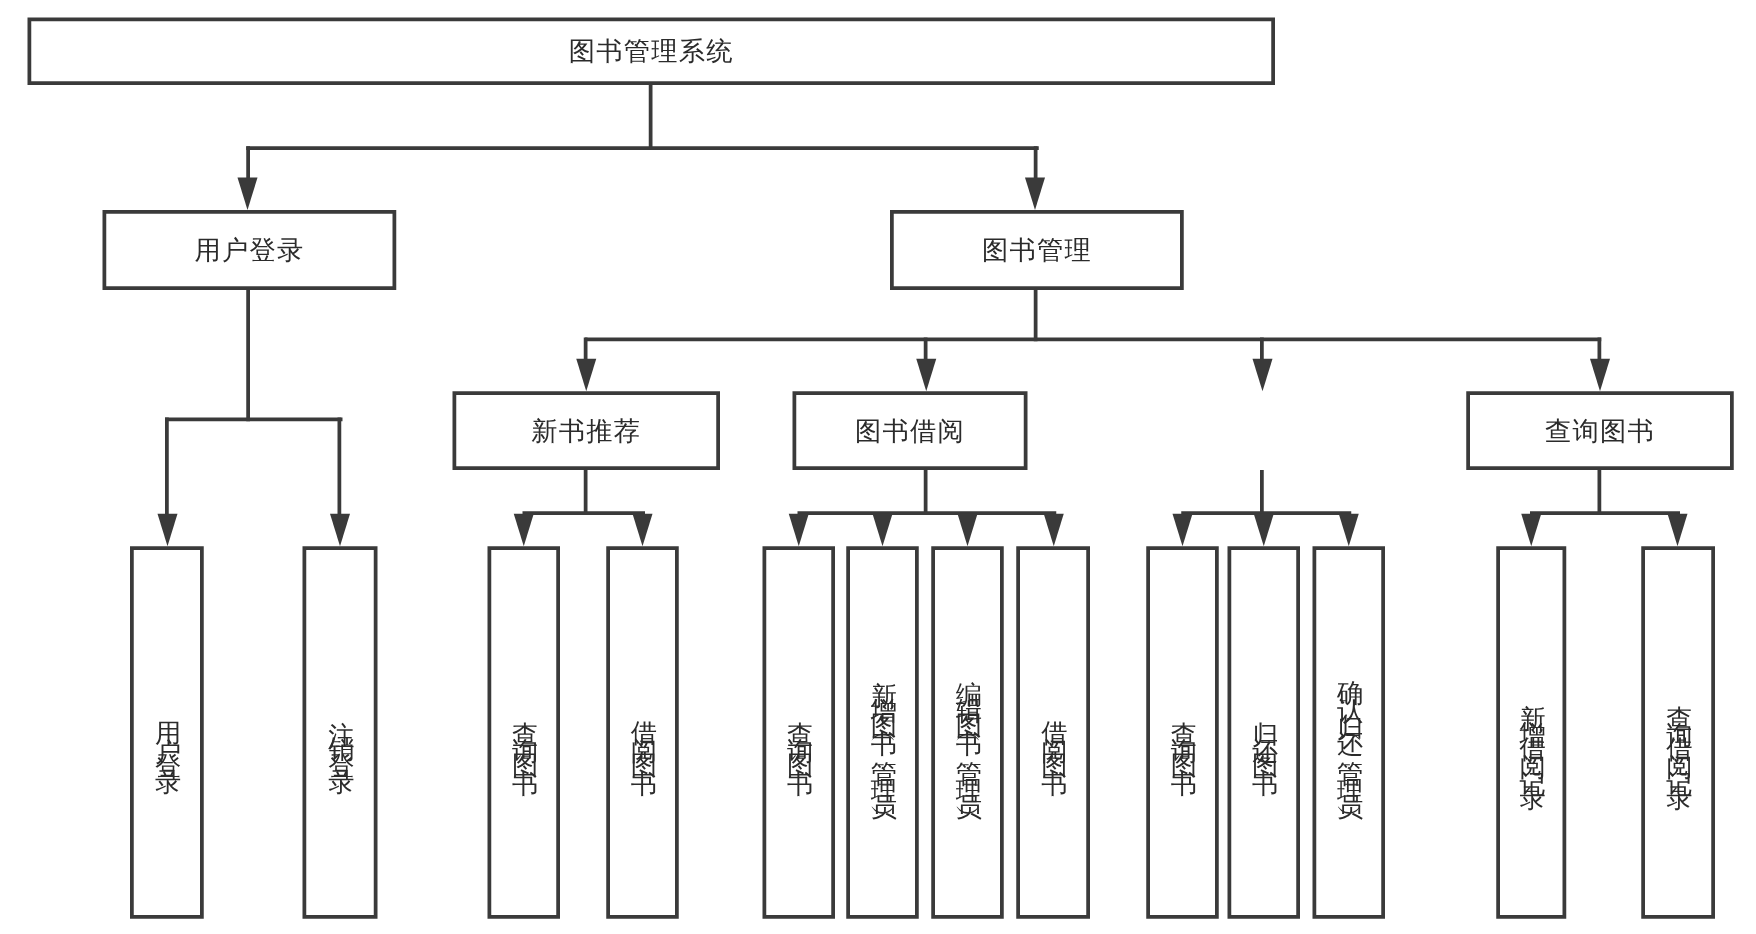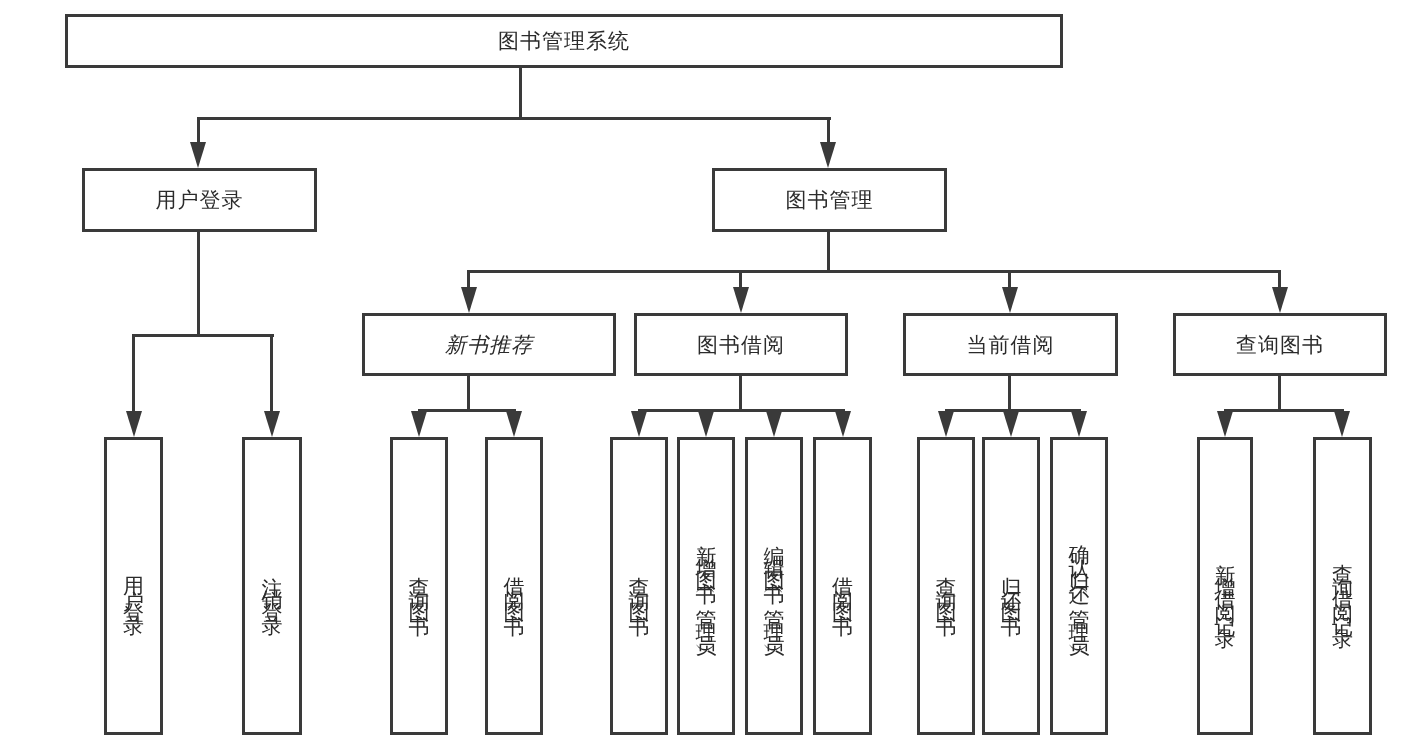--- a/index.html
+++ b/index.html
@@ -49,39 +49,36 @@
     opacity:.92;
     white-space:nowrap;
     z-index:5;
   }
 </style>
 </head>
 <body>
 
 <div class="canvas">
 
-  <div class="box" style="left:22px;top:14px;width:998px;height:54px;margin-left:43px;">
+  <div class="box" style="left:22px;top:14px;width:998px;height:54px;">
     <span>图书管理系统</span>
   </div>
 
   <div class="box" style="left:82px;top:168px;width:235px;height:64px;">
     <span>用户登录</span>
   </div>
   <div class="box" style="left:712px;top:168px;width:235px;height:64px;align-items:center;">
     <span>图书管理</span>
   </div>
 
-  <div class="box" style="left:362px;top:313px;width:254px;height:63px;font-style:italic;">
+  <div class="box" style="left:362px;top:313px;width:214px;height:63px;">
     <span>新书推荐</span>
   </div>
-  <div class="box" style="left:634px;top:313px;width:214px;height:63px;">
+  <div class="box" style="left:634px;top:313px;width:188px;height:63px;">
     <span>图书借阅</span>
-  </div>
-  <div class="box" style="left:903px;top:313px;width:215px;height:63px;">
-    <span>当前借阅</span>
   </div>
   <div class="box" style="left:1173px;top:313px;width:214px;height:63px;">
     <span>查询图书</span>
   </div>
 
   <div class="box leaf" style="left:104px;width:59px;">用户登录</div>
   <div class="box leaf" style="left:242px;width:60px;">注销登录</div>
 
   <div class="box leaf" style="left:390px;width:58px;">查询图书</div>
   <div class="box leaf" style="left:485px;width:58px;">借阅图书</div>

